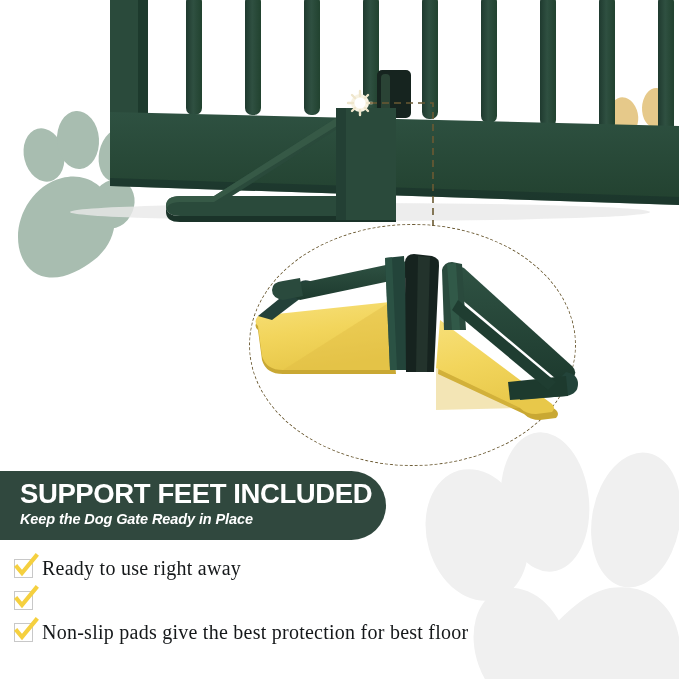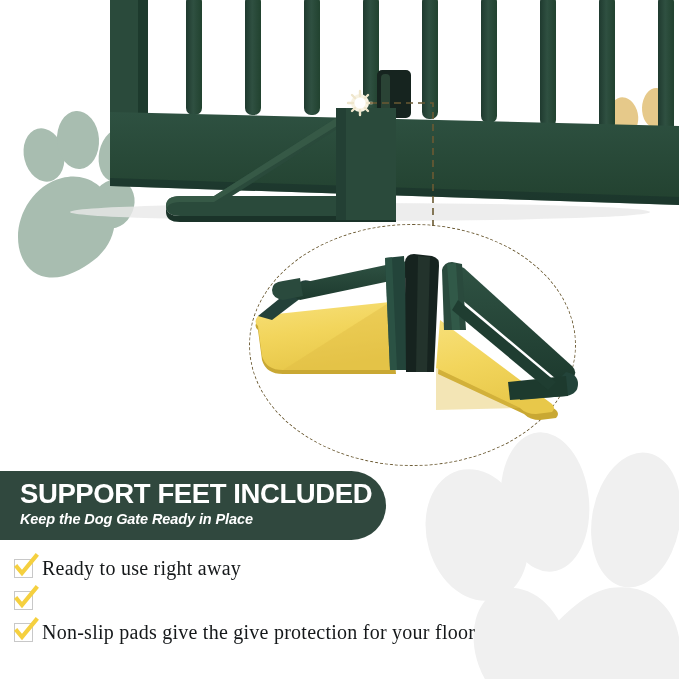--- a/index.html
+++ b/index.html
@@ -288,18 +288,18 @@
         </svg>
       </span>
     </div>
 
     <div class="feature-row">
       <span class="check-box">
         <svg viewBox="0 0 24 24" xmlns="http://www.w3.org/2000/svg">
           <path d="M3 12 L8 18 L22 1" fill="none" stroke="#f5d03f" stroke-width="4.2" stroke-linecap="square" stroke-linejoin="miter"></path>
         </svg>
       </span>
-      <span class="feature-text">Non-slip pads give the give protection for your floor</span>
+      <span class="feature-text">Non-slip pads give the best protection for best floor</span>
     </div>
 
   </div>
 
 </div>
 
 </body></html>

